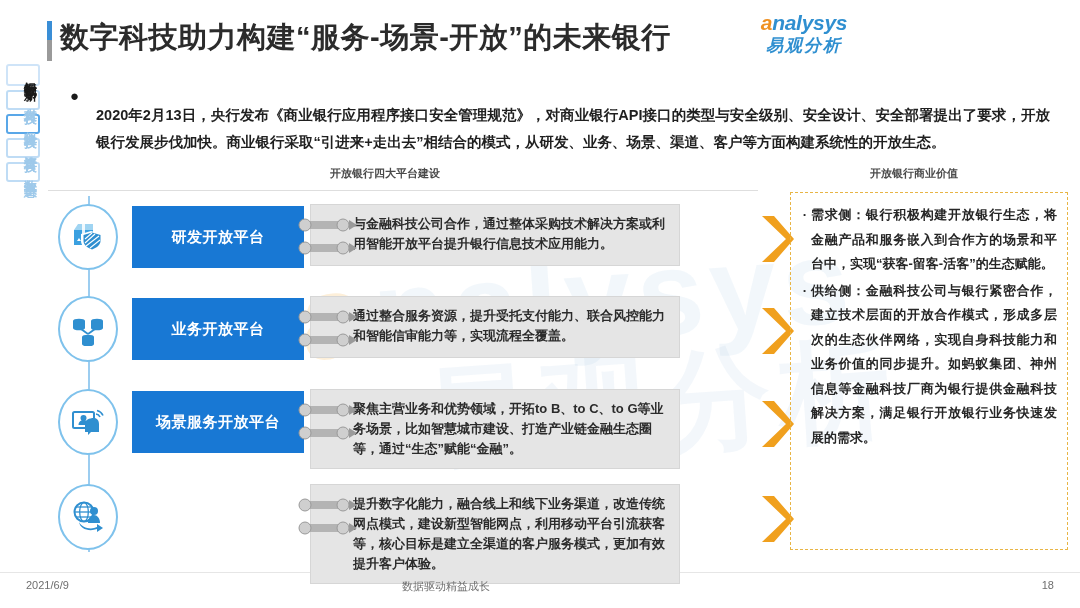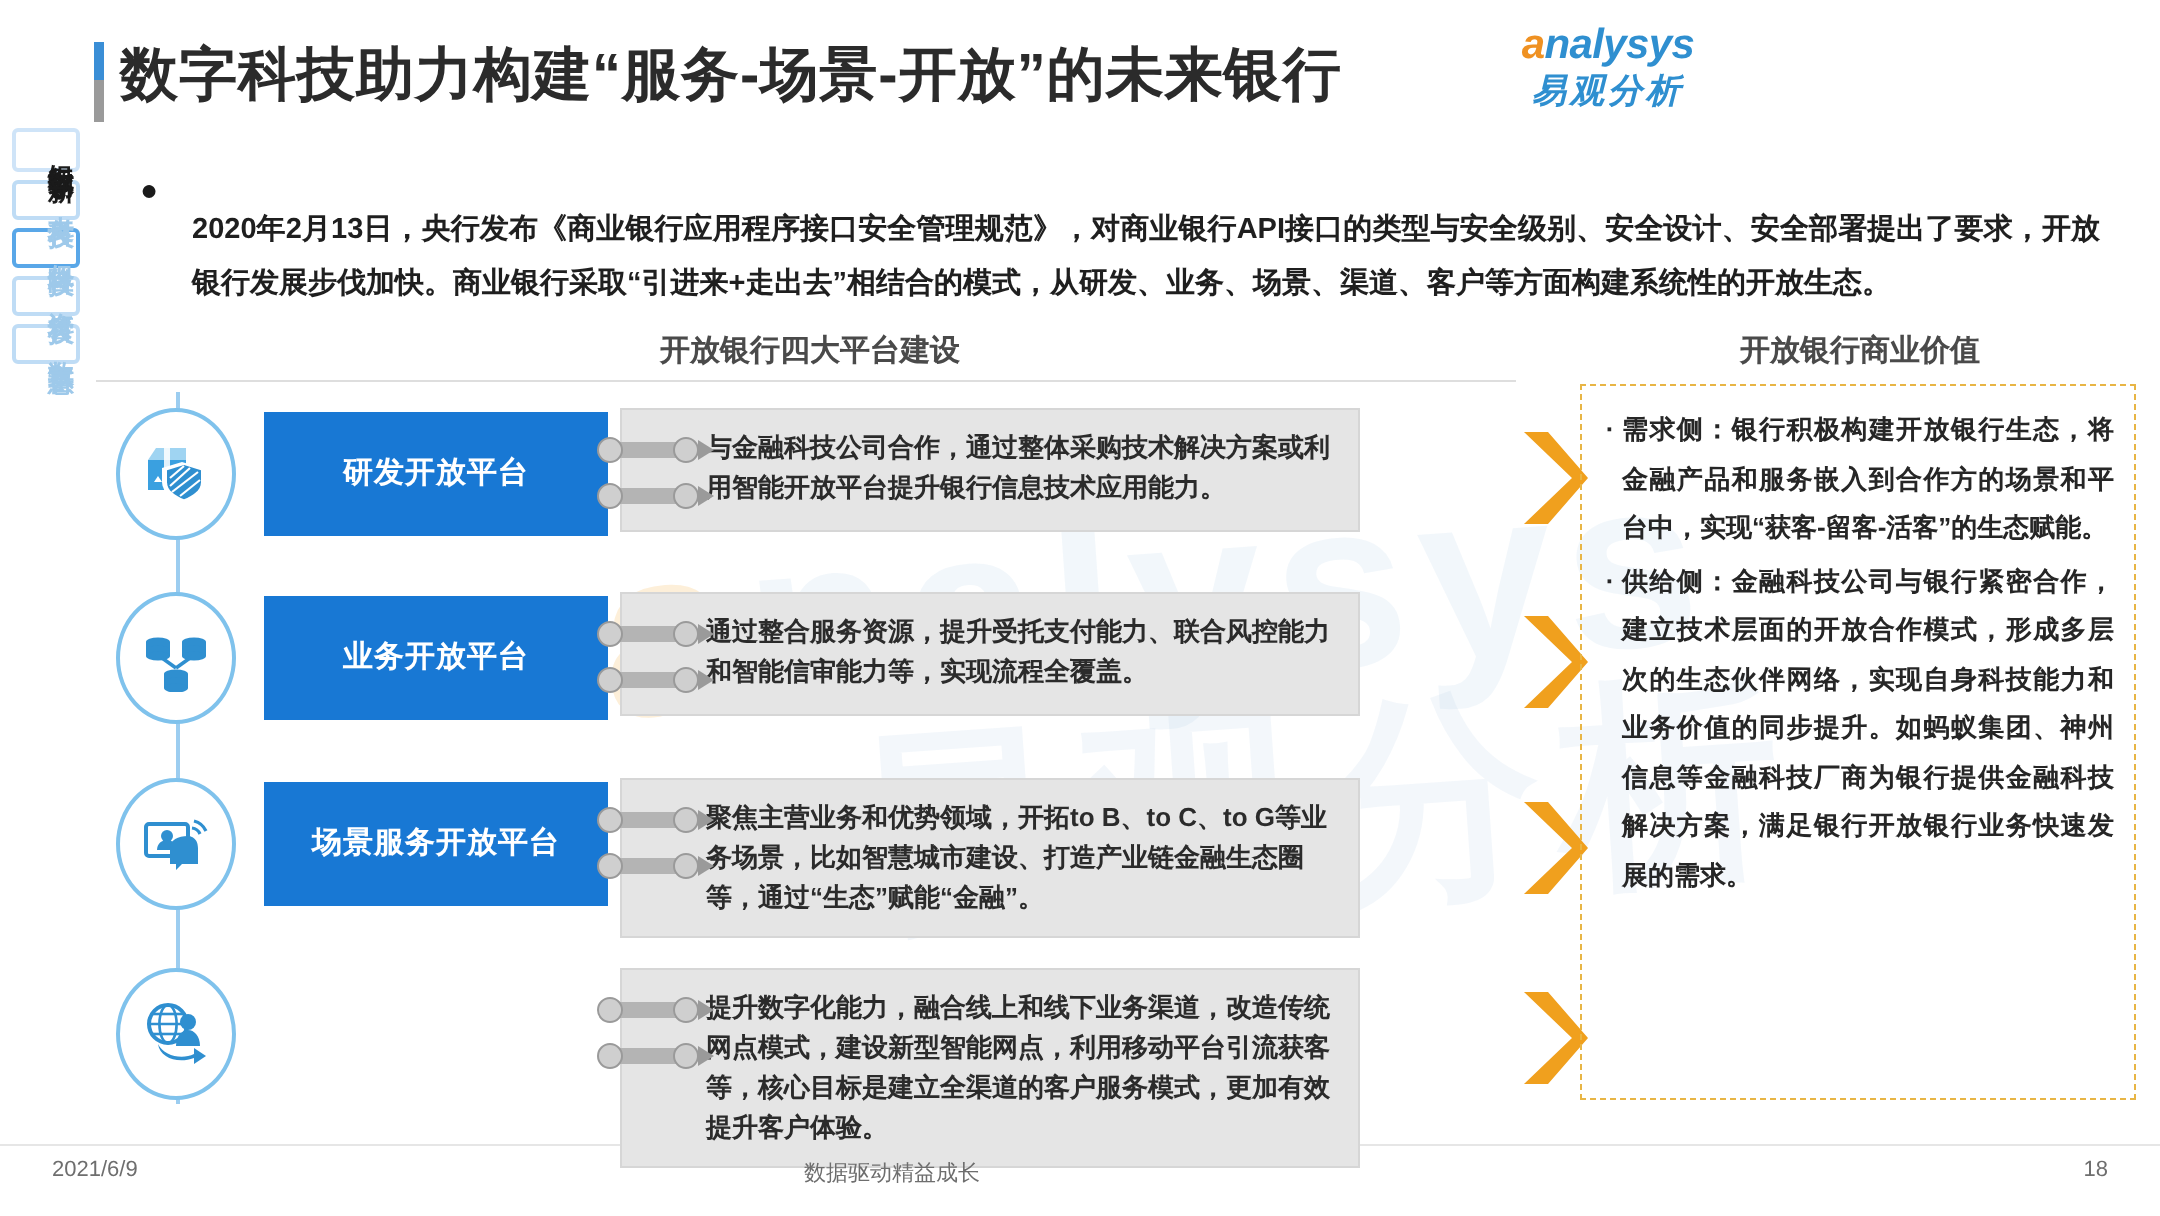--- a/index.html
+++ b/index.html
@@ -124,21 +124,21 @@
     color: #1a1a1a;
     border-color: #cfe4f8;
   }
   .side-item.hl {
     border-color: #59a7e8;
   }
 
   
   .sec-head {
     position: absolute;
-    font-size: 15px;
+    font-size: 11px;
     font-weight: bold;
     color: #4a4a4a;
     z-index: 3;
     white-space: nowrap;
   }
   #sec-left  { left: 330px; top: 166px; }
   #sec-right { left: 870px; top: 166px; }
 
   .divider-left {
     position: absolute;

